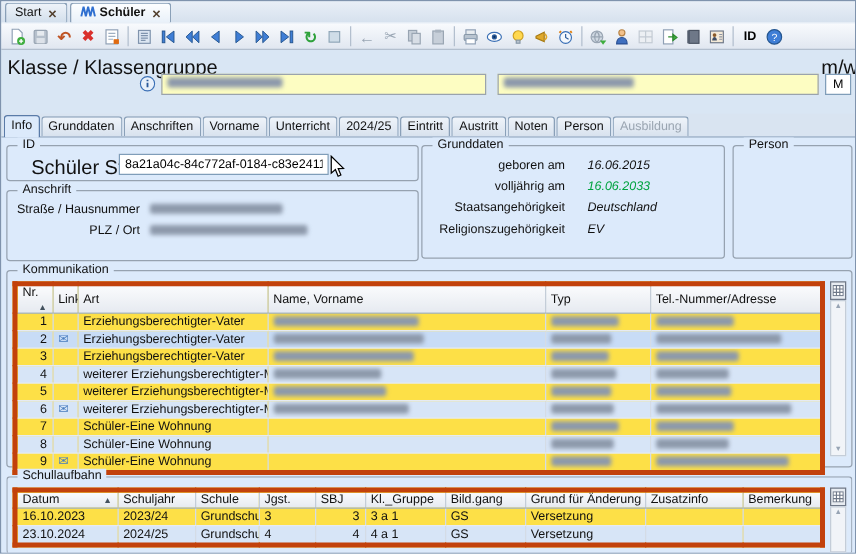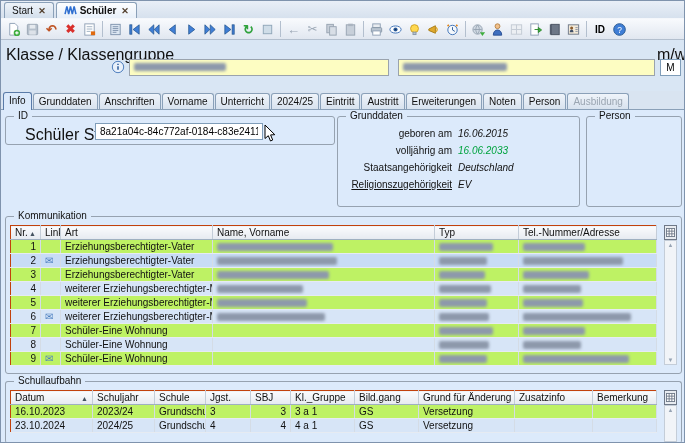--- a/index.html
+++ b/index.html
@@ -40,26 +40,26 @@
   .ptab.active { background:#dceafb; height:18px; margin-bottom:-1px; border-color:#5a7ba8; font-weight:normal; }
   .ptab.disabled { color:#9aa5b1; }
 
   
   .page { position:relative; height:335px; background:#dceafb; border-top:1px solid #8aa0b8; z-index:1; }
   .fs { position:absolute; border:1px solid #96a2b0; border-radius:3px; }
   .fs .legend { position:absolute; top:-7px; left:8px; background:#dceafb; padding:0 4px; font-size:10px; }
 
   .frow { position:absolute; height:14px; white-space:nowrap; }
   .flabel { display:inline-block; text-align:right; font-size:10px; vertical-align:middle; }
-  .fvalue { font-size:10px; font-style:italic; margin-left:6px; vertical-align:middle; }
+  .fvalue { font-size:10px; font-style:italic; margin-left:18px; vertical-align:middle; }
   .fvalue.green { color:#00a33f; }
 
   
   .tablewrap { position:absolute; left:4px; right:4px; }
-  table.grid { border-collapse:collapse; table-layout:fixed; width:646px; background:#bef264; border:1px solid #c2410c; font-size:10px; }
+  table.grid { border-collapse:collapse; table-layout:fixed; width:646px; background:#fde047; border:4px solid #c2410c; font-size:10px; }
   table.grid th { font-weight:normal; text-align:left; height:14px; padding:0 4px; background:linear-gradient(#fafbfd,#e6eaf0);
                   border-right:1px solid #c4cdd8; border-bottom:1px solid #9fb0c0; white-space:nowrap; overflow:hidden; }
   table.grid td { height:14px; line-height:13px; padding:0 4px; border-right:1px solid #d4dce6; border-bottom:1px solid #e6ebf2;
                   white-space:nowrap; overflow:hidden; }
   table.grid tr.alt td { background:#d7e5f7; }
   table.grid tr.sel td { background:#c8dcf6; }
   td.num, .ra { text-align:right; }
   .sort { float:right; font-size:7px; color:#44525f; margin-top:3px; }
   .env { color:#4a7dbf; font-size:10px; }
 
@@ -288,48 +288,54 @@
 
   <div class="pagetabs" id="pagetabs">
       <div class="ptab active">Info</div>
       <div class="ptab">Grunddaten</div>
       <div class="ptab">Anschriften</div>
       <div class="ptab">Vorname</div>
       <div class="ptab">Unterricht</div>
       <div class="ptab">2024/25</div>
       <div class="ptab">Eintritt</div>
       <div class="ptab">Austritt</div>
-      <div class="ptab">Erweiterungen</div>
       <div class="ptab">Noten</div>
       <div class="ptab">Person</div>
       <div class="ptab disabled">Ausbildung</div>
     </div>
 
   <div class="page">
 
     <div class="fs" style="left:4px;top:6px;width:330px;height:29px">
       <span class="legend">ID</span>
       <span class="flbl" style="left:19px;top:9px">Schüler Stamm ID</span>
       <input class="inp" style="left: 89px; top: 6px; width: 168px;" readonly="" value="8a21a04c-84c772af-0184-c83e2411-071c">
     </div>
 
     <div class="fs" style="left:336px;top:6px;width:243px;height:91px">
       <span class="legend">Grunddaten</span>
       <div id="gd-fields">
           <div class="frow" style="left: 6px; top: 9px;"><span class="flabel" style="width: 108px;">geboren am</span><span class="fvalue">16.06.2015</span></div>
           <div class="frow" style="left: 6px; top: 26px;"><span class="flabel" style="width: 108px;">volljährig am</span><span class="fvalue green">16.06.2033</span></div>
           <div class="frow" style="left: 6px; top: 43px;"><span class="flabel" style="width: 108px;">Staatsangehörigkeit</span><span class="fvalue">Deutschland</span></div>
-          <div class="frow" style="left: 6px; top: 60px;"><span class="flabel" style="width: 108px; text-decoration: underline;">Religionszugehörigkeit</span><span class="fvalue">EV</span></div>
+          <div class="frow" style="left: 6px; top: 60px;"><span class="flabel" style="width: 108px;">Religionszugehörigkeit</span><span class="fvalue">EV</span></div>
         </div>
     </div>
 
     <div class="fs" style="left:585px;top:6px;width:96px;height:91px">
       <span class="legend">Person</span>
     </div>
 
+    <div class="fs" style="left:4px;top:42px;width:330px;height:57px">
+      <span class="legend">Anschrift</span>
+      <div id="an-fields">
+          <div class="frow" style="left: 6px; top: 8px;"><span class="flabel" style="width: 100px;">Straße / Hausnummer</span><span class="redacted" style="width: 106px; margin-left: 8px;"></span></div>
+          <div class="frow" style="left: 6px; top: 25px;"><span class="flabel" style="width: 100px;">PLZ / Ort</span><span class="redacted" style="width: 126px; margin-left: 8px;"></span></div>
+        </div>
+    </div>
 
     <div class="fs" style="left:4px;top:106px;width:677px;height:158px">
       <span class="legend">Kommunikation</span>
       <div class="tablewrap" style="top:8px;height:142px">
         <table class="grid" id="komm-table">
             <colgroup>
               <col style="width: 30px;">
               <col style="width: 20px;">
               <col style="width: 152px;">
               <col style="width: 222px;">

